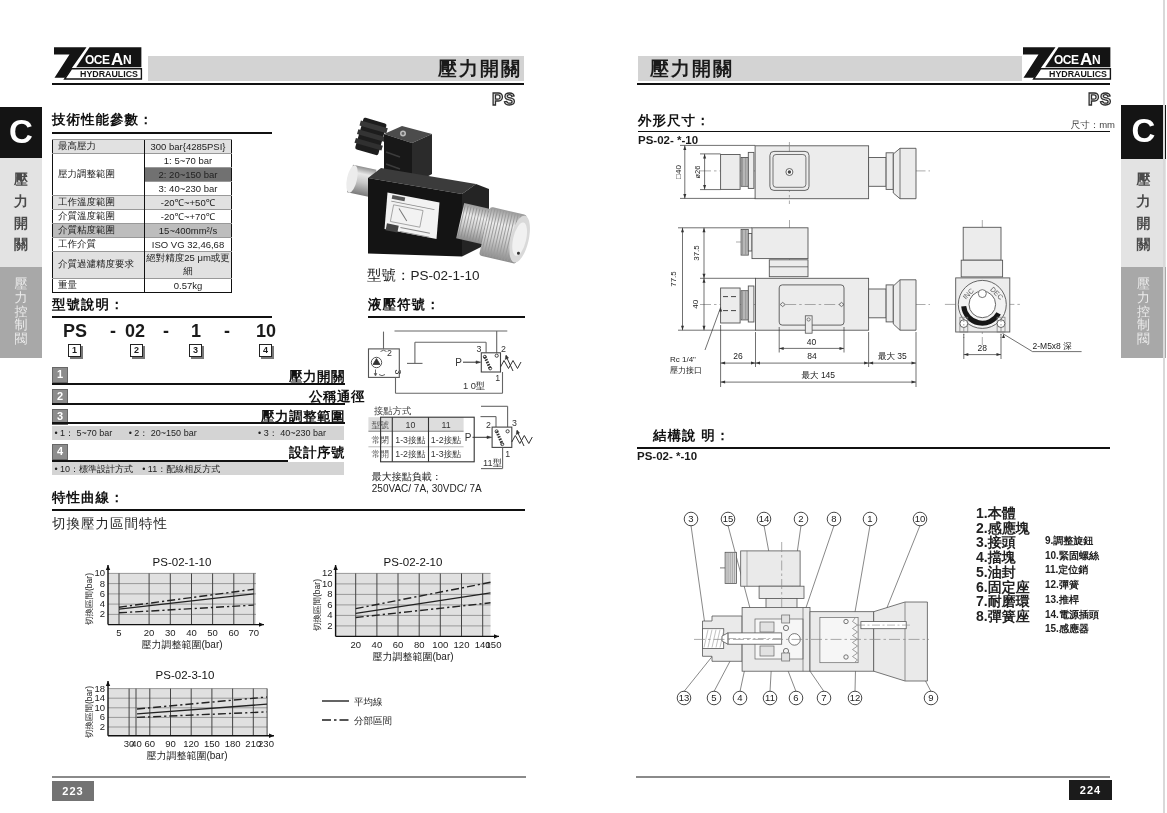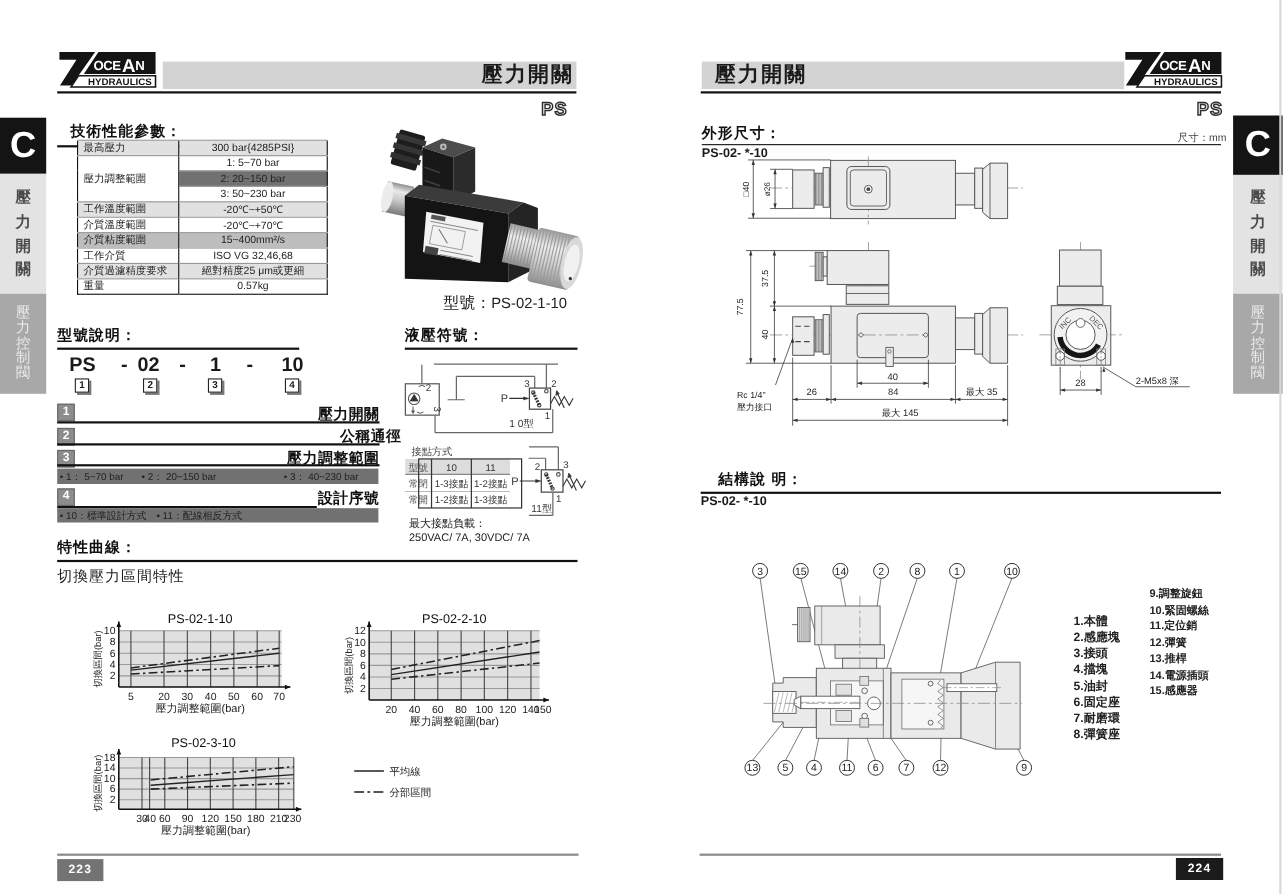--- a/index.html
+++ b/index.html
@@ -60,42 +60,42 @@
 
 <div class="abs" style="left:638px;top:56px;width:384px;height:25px;background:#d3d3d3;"></div>
 <div class="abs" style="left:650px;top:56px;width:384px;height:25px;font-weight:bold;font-size:19px;
      line-height:26px;letter-spacing:2px;">壓力開關</div>
 <div class="rule" style="left:637px;top:83px;width:473px;height:2px;"></div>
 <svg class="abs" style="left:1086px;top:88px;" width="30" height="22">
     <text x="2" y="16.5" font-size="16.5" font-weight="bold" letter-spacing="1" fill="#ececec" stroke="#2e2e2e" stroke-width="1.3">PS</text>
   </svg>
 <div class="abs" style="left:1005px;top:119px;width:110px;text-align:right;font-size:9.5px;color:#444;">尺寸：mm</div>
 
-<div class="sect" style="left:64px;top:111px;">技術性能參數：</div>
+<div class="sect" style="left:52px;top:111px;">技術性能參數：</div>
 <div class="rule" style="left:52px;top:132px;width:220px;height:2.3px;"></div>
-<table class="abs" style="left:52px;top:127px;width:228px;height:139px;border-collapse:collapse;
-       font-size:9.5px;color:#222;table-layout:fixed;margin-left:18px;" cellspacing="0">
+<table class="abs" style="left:52px;top:139px;width:180px;height:139px;border-collapse:collapse;
+       font-size:9.5px;color:#222;table-layout:fixed;" cellspacing="0">
   <colgroup>
       <col style="width:92px;">
       <col>
     </colgroup>
   <tbody>
   <tr style="background:#e1e1e1;">
         <td class="lb">最高壓力</td>
         <td class="vl">300 bar{4285PSI}</td>
       </tr>
   <tr>
         <td class="lb" rowspan="3" style="background:#fff;">壓力調整範圍</td>
         <td class="vl">1: 5~70 bar</td>
       </tr>
   <tr>
         <td class="vl" style="background:#ec4899;">2: 20~150 bar</td>
       </tr>
   <tr>
-        <td class="vl">3: 50~230 bar</td>
+        <td class="vl">3: 40~230 bar</td>
       </tr>
   <tr style="background:#e1e1e1;">
         <td class="lb">工作溫度範圍</td>
         <td class="vl">-20℃~+50℃</td>
       </tr>
   <tr>
         <td class="lb">介質溫度範圍</td>
         <td class="vl">-20℃~+70℃</td>
       </tr>
   <tr style="background:#c4b5fd;">
@@ -137,21 +137,21 @@
 <div class="nbx" style="left:130px;top:344px;">2</div>
 <div class="nbx" style="left:189px;top:344px;">3</div>
 <div class="nbx" style="left:259px;top:344px;">4</div>
 <style>
  .nbx{position:absolute;width:11px;height:11px;border:1.2px solid #222;background:#fff;
       box-shadow:2px 2px 0 #777;font-size:9px;font-weight:bold;text-align:center;line-height:11px;}
  .gbx{position:absolute;width:14px;height:14px;background:#8c8c8c;color:#fff;border:1px solid #676767;
       font-size:11px;font-weight:bold;text-align:center;line-height:13px;}
  .ilb{position:absolute;width:293px;text-align:right;font-weight:bold;font-size:13.5px;color:#111;
       letter-spacing:0.5px;}
- .strip{position:absolute;left:52px;width:292px;height:13.5px;background:#ec4899;font-size:9px;color:#222;}
+ .strip{position:absolute;left:52px;width:292px;height:13.5px;background:#86efac;font-size:9px;color:#222;}
  .strip span{position:absolute;top:1px;}
 </style>
 <div class="gbx" style="left:52px;top:367px;">1</div>
 <div class="ilb" style="left:52px;top:368px;">壓力開關</div>
 <div class="rule" style="left:52px;top:383px;width:293px;height:1.5px;"></div>
 <div class="gbx" style="left:52px;top:388.5px;">2</div>
 <div class="ilb" style="left:52px;top:388px;margin-left:20px;">公稱通徑</div>
 <div class="rule" style="left:52px;top:403.3px;width:293px;height:1.5px;"></div>
 <div class="gbx" style="left:52px;top:408.5px;">3</div>
 <div class="ilb" style="left:52px;top:408px;">壓力調整範圍</div>
@@ -366,21 +366,21 @@
 <line x1="167" y1="100" x2="167" y2="148" stroke="#9b9b9b" stroke-width="1"></line>
 <line x1="170" y1="100" x2="170" y2="148" stroke="#9b9b9b" stroke-width="1"></line>
 <line x1="173" y1="100" x2="173" y2="148" stroke="#9b9b9b" stroke-width="1"></line>
 <line x1="176" y1="100" x2="176" y2="148" stroke="#9b9b9b" stroke-width="1"></line>
 <line x1="179" y1="100" x2="179" y2="148" stroke="#9b9b9b" stroke-width="1"></line>
 <ellipse cx="180" cy="124" rx="9" ry="24" fill="#d9d9d9"></ellipse>
 <ellipse cx="180" cy="124" rx="6.5" ry="17" fill="#f1f1f1"></ellipse>
 <circle cx="182" cy="138" r="1.5" fill="#333"></circle>
 </g>
 </svg>
-<div class="abs" style="left:367px;top:266px;font-size:14.5px;color:#222;margin-left:36px;">型號：<span style="font-size:13.5px;">PS-02-1-10</span></div>
+<div class="abs" style="left:367px;top:266px;font-size:14.5px;color:#222;">型號：<span style="font-size:13.5px;">PS-02-1-10</span></div>
 
 <div class="sect" style="left:368px;top:296px;">液壓符號：</div>
 <div class="rule" style="left:368px;top:315.5px;width:157px;height:2.2px;"></div>
 <svg class="abs" style="left:355px;top:320px;" width="185" height="178" viewBox="0 0 185 178" id="symbol">
 <rect x="13.5" y="28.9" width="30.8" height="28.5" stroke="#555" stroke-width="1.1" fill="none"></rect>
 <circle cx="21.5" cy="42.5" r="5.2" stroke="#555" stroke-width="1" fill="none"></circle>
 <path d="M21.5,38.6 L25,44.5 L18,44.5 Z" stroke="#333" stroke-width="0.8" fill="#333"></path>
 <text x="34.5" y="35.5" font-size="8.8" text-anchor="middle" fill="#333">2</text>
 <text x="39.5" y="52" font-size="8.8" text-anchor="middle" fill="#333" transform="rotate(90 39.5 52)">3</text>
 <path d="M25.5,31.5 q3,-2.5 6,0" stroke="#555" stroke-width="0.9" fill="none"></path>
@@ -679,21 +679,21 @@
 <circle cx="136" cy="193" r="6.8" fill="#fff" stroke="#333" stroke-width="0.9"></circle>
 <text x="136" y="196.3" font-size="9.5" text-anchor="middle" fill="#222">6</text>
 <circle cx="164" cy="193" r="6.8" fill="#fff" stroke="#333" stroke-width="0.9"></circle>
 <text x="164" y="196.3" font-size="9.5" text-anchor="middle" fill="#222">7</text>
 <circle cx="195" cy="193" r="6.8" fill="#fff" stroke="#333" stroke-width="0.9"></circle>
 <text x="195" y="196.3" font-size="9.5" text-anchor="middle" fill="#222">12</text>
 <circle cx="271" cy="193" r="6.8" fill="#fff" stroke="#333" stroke-width="0.9"></circle>
 <text x="271" y="196.3" font-size="9.5" text-anchor="middle" fill="#222">9</text>
 </svg>
 
-<div class="abs" style="left:976px;top:558px;font-size:11px;font-weight:bold;color:#222;line-height:14.7px;">
+<div class="abs" style="left:976px;top:506px;font-size:14px;font-weight:bold;color:#222;line-height:14.7px;">
 1.本體<br>2.感應塊<br>3.接頭<br>4.擋塊<br>5.油封<br>6.固定座<br>7.耐磨環<br>8.彈簧座</div>
 <div class="abs" style="left:1045px;top:534px;font-size:10px;font-weight:bold;color:#222;line-height:14.7px;">
 9.調整旋鈕<br>10.緊固螺絲<br>11.定位銷<br>12.彈簧<br>13.推桿<br>14.電源插頭<br>15.感應器</div>
 
 <div class="abs" style="left:52px;top:776px;width:474px;height:2px;background:#8a8a8a;"></div>
 <div class="abs" style="left:636px;top:776px;width:474px;height:2px;background:#8a8a8a;"></div>
 <div class="abs" style="left:52px;top:781px;width:42px;height:20px;background:#737373;color:#fff;
      font-size:11px;font-weight:bold;text-align:center;line-height:20px;letter-spacing:1px;">223</div>
 <div class="abs" style="left:1069px;top:780px;width:43px;height:20px;background:#1e1a1a;color:#fff;
      font-size:11px;font-weight:bold;text-align:center;line-height:20px;letter-spacing:1px;">224</div>

